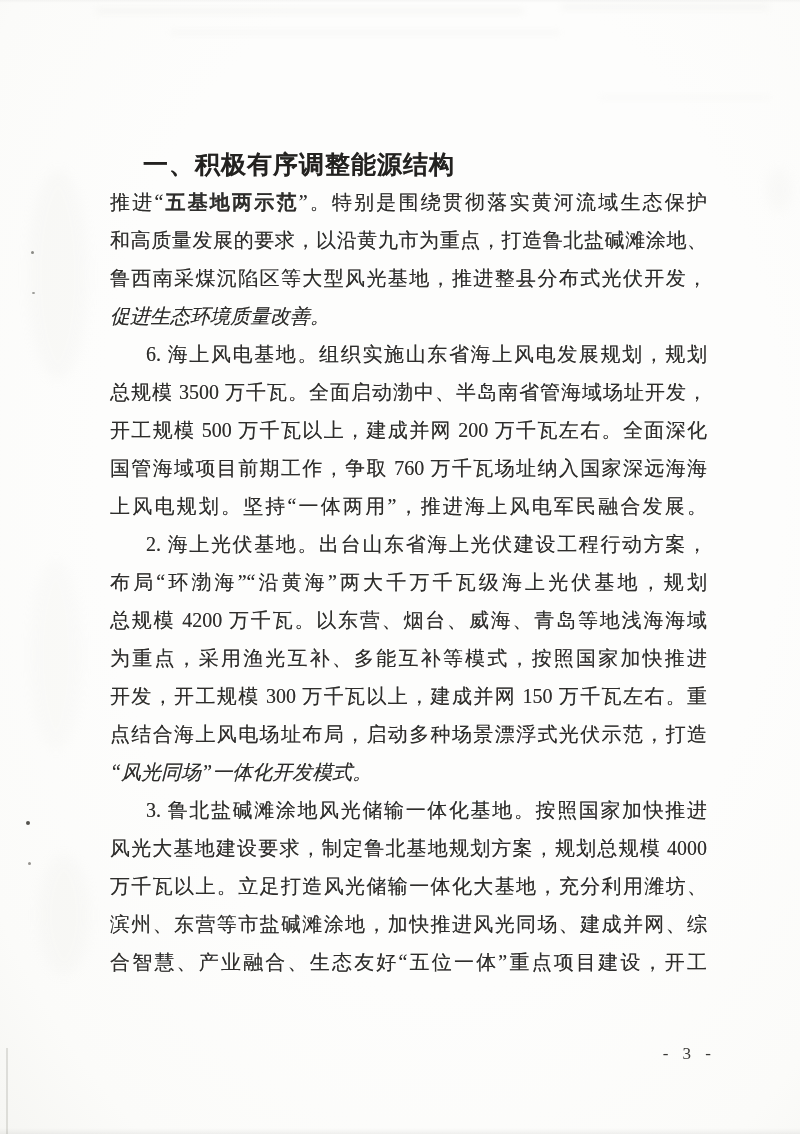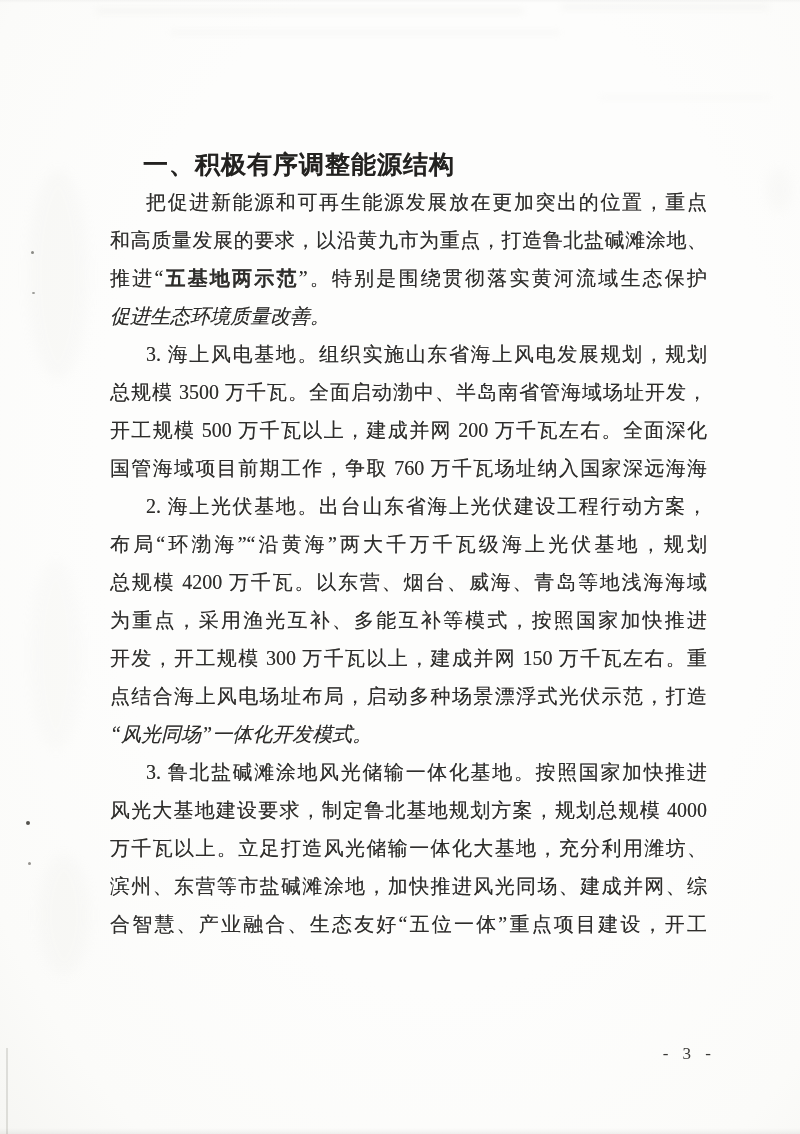--- a/index.html
+++ b/index.html
@@ -65,28 +65,29 @@
   <div class="speck" style="left:32px; top:292px; width:3px; height:2px; background:#9a9a96;"></div>
   <div class="speck" style="left:26px; top:821px; width:4px; height:4px; background:#55534e;"></div>
   <div class="speck" style="left:28px; top:862px; width:3px; height:3px; background:#96948f;"></div>
   <div class="fold-line"></div>
   <div class="edge-top"></div>
   <div class="edge-bottom"></div>
 
   <div class="doc">
     <h1>一、积极有序调整能源结构</h1>
     <div id="body-lines">
-        <div class="line indent"><span>把促进新能源和可再生能源发展放在更加突出的位置，重点</span></div>
+        <div class="line"><span>推进“</span><span class="bold">五基地两示范</span><span>”。特别是围绕贯彻落实黄河流域生态保护</span></div>
         <div class="line"><span>和高质量发展的要求，以沿黄九市为重点，打造鲁北盐碱滩涂地、</span></div>
-        <div class="line"><span>推进“</span><span class="bold">五基地两示范</span><span>”。特别是围绕贯彻落实黄河流域生态保护</span></div>
+        <div class="line"><span>鲁西南采煤沉陷区等大型风光基地，推进整县分布式光伏开发，</span></div>
         <div class="line para-end"><span>促进生态环境质量改善。</span></div>
-        <div class="line indent"><span>3. 海上风电基地。组织实施山东省海上风电发展规划，规划</span></div>
+        <div class="line indent"><span>6. 海上风电基地。组织实施山东省海上风电发展规划，规划</span></div>
         <div class="line"><span>总规模 3500 万千瓦。全面启动渤中、半岛南省管海域场址开发，</span></div>
         <div class="line"><span>开工规模 500 万千瓦以上，建成并网 200 万千瓦左右。全面深化</span></div>
         <div class="line"><span>国管海域项目前期工作，争取 760 万千瓦场址纳入国家深远海海</span></div>
+        <div class="line"><span>上风电规划。坚持“一体两用”，推进海上风电军民融合发展。</span></div>
         <div class="line indent"><span>2. 海上光伏基地。出台山东省海上光伏建设工程行动方案，</span></div>
         <div class="line"><span>布局“环渤海”“沿黄海”两大千万千瓦级海上光伏基地，规划</span></div>
         <div class="line"><span>总规模 4200 万千瓦。以东营、烟台、威海、青岛等地浅海海域</span></div>
         <div class="line"><span>为重点，采用渔光互补、多能互补等模式，按照国家加快推进</span></div>
         <div class="line"><span>开发，开工规模 300 万千瓦以上，建成并网 150 万千瓦左右。重</span></div>
         <div class="line"><span>点结合海上风电场址布局，启动多种场景漂浮式光伏示范，打造</span></div>
         <div class="line para-end"><span>“风光同场”一体化开发模式。</span></div>
         <div class="line indent"><span>3. 鲁北盐碱滩涂地风光储输一体化基地。按照国家加快推进</span></div>
         <div class="line"><span>风光大基地建设要求，制定鲁北基地规划方案，规划总规模 4000</span></div>
         <div class="line"><span>万千瓦以上。立足打造风光储输一体化大基地，充分利用潍坊、</span></div>

